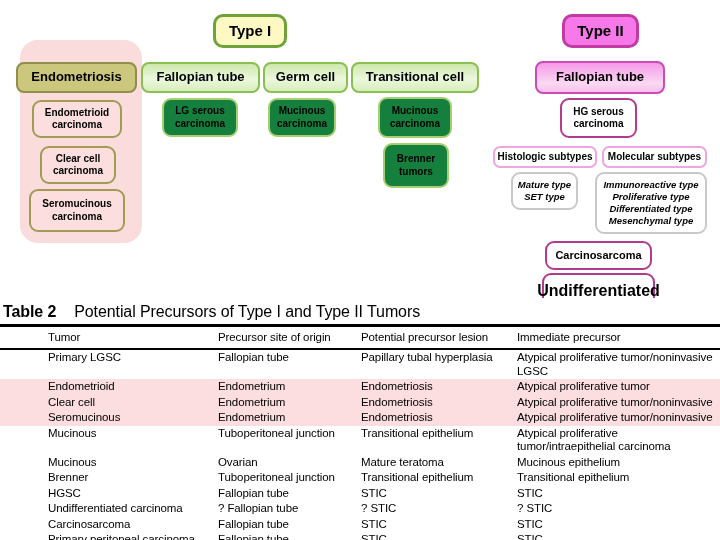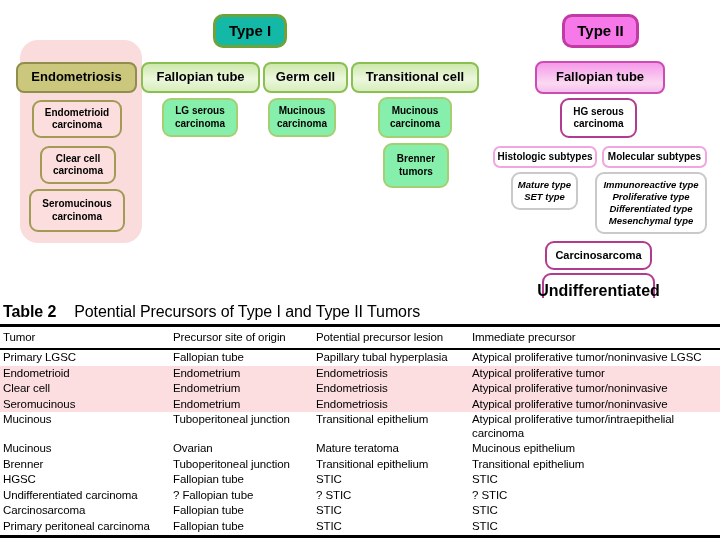--- a/index.html
+++ b/index.html
@@ -3,29 +3,29 @@
 <meta charset="utf-8">
 <style>
   html,body{margin:0;padding:0;background:#fff;}
   .stage{position:relative;width:720px;height:540px;background:#fff;overflow:hidden;
          font-family:"Liberation Sans",sans-serif;color:#000;}
 
   
   .box{position:absolute;display:flex;align-items:center;justify-content:center;
        text-align:center;font-weight:bold;white-space:pre-line;box-sizing:border-box;
        line-height:1.25;}
-  .type-green{background:#14b8a6;border:3px solid #6fa33a;border-radius:10px;font-size:15px;}
+  .type-green{background:#fef9c3;border:3px solid #6fa33a;border-radius:10px;font-size:15px;}
   .type-pink{background:#f678e9;border:3px solid #c23aa4;border-radius:10px;font-size:15px;}
   .cat-green{background:linear-gradient(180deg,#cde8ab 0%,#ecf7dd 55%,#d8eebc 100%);
              border:2px solid #8abf52;border-radius:8px;font-size:13px;}
   .cat-pink{background:linear-gradient(180deg,#f59ae9 0%,#fbd9f2 70%,#f6c0ee 100%);
             border:2px solid #cc4bb4;border-radius:8px;font-size:13px;}
   .cat-khaki{background:#cbc77c;border:2px solid #8f8f4b;border-radius:8px;font-size:13px;}
   .sub-pink{background:#fbdedd;border:2px solid #a29b54;border-radius:9px;font-size:10px;}
-  .sub-green{background:#86efac;border:2px solid #a6cf72;border-radius:9px;font-size:10px;}
+  .sub-green{background:#15803d;border:2px solid #a6cf72;border-radius:9px;font-size:10px;}
   .sub-magenta{background:#fff;border:2.5px solid #b23b90;border-radius:9px;font-size:10px;}
   .sub-lightpink{background:#fff;border:2px solid #f2a6e0;border-radius:7px;font-size:10px;}
   .sub-gray{background:#fff;border:2px solid #c9c9c9;border-radius:9px;
             font-size:9.5px;font-style:italic;}
   .pink-container{position:absolute;left:20px;top:40px;width:122px;height:203px;
                   background:#fadcdc;border-radius:18px;}
 
   
   .b-type1{left:213px;top:14px;width:74px;height:34px;}
   .b-type2{left:562px;top:14px;width:77px;height:34px;}
@@ -49,21 +49,21 @@
   .b-carcinosarcoma{left:545px;top:241px;width:107px;height:29px;font-size:11px;}
   .b-undiff{left:542px;top:273px;width:113px;height:36px;font-size:16px;}
 
   
   .tablewrap{position:absolute;left:0;top:298px;width:720px;height:242px;background:#fff;
              z-index:5;font-size:11.5px;letter-spacing:-0.1px;}
   .ttitle{padding:5px 0 3px 3px;font-size:16px;}
   .ttitle .tlabel{font-weight:bold;margin-right:18px;}
   .trule{height:2.5px;background:#000;}
   .trule-thin{height:2px;background:#000;}
-  .tgrid{display:grid;grid-template-columns:170px 143px 156px 1fr;}
+  .tgrid{display:grid;grid-template-columns:170px 143px 156px 1fr;padding-left:45px;}
   .tcell{padding:1px 4px 1px 3px;line-height:13.5px;}
   .thead .tcell{padding-top:4px;padding-bottom:4px;}
   .trow.pink{background:#fcdee1;}
 </style>
 </head>
 <body>
 
 <div class="stage">
 
   <div class="pink-container"></div>

